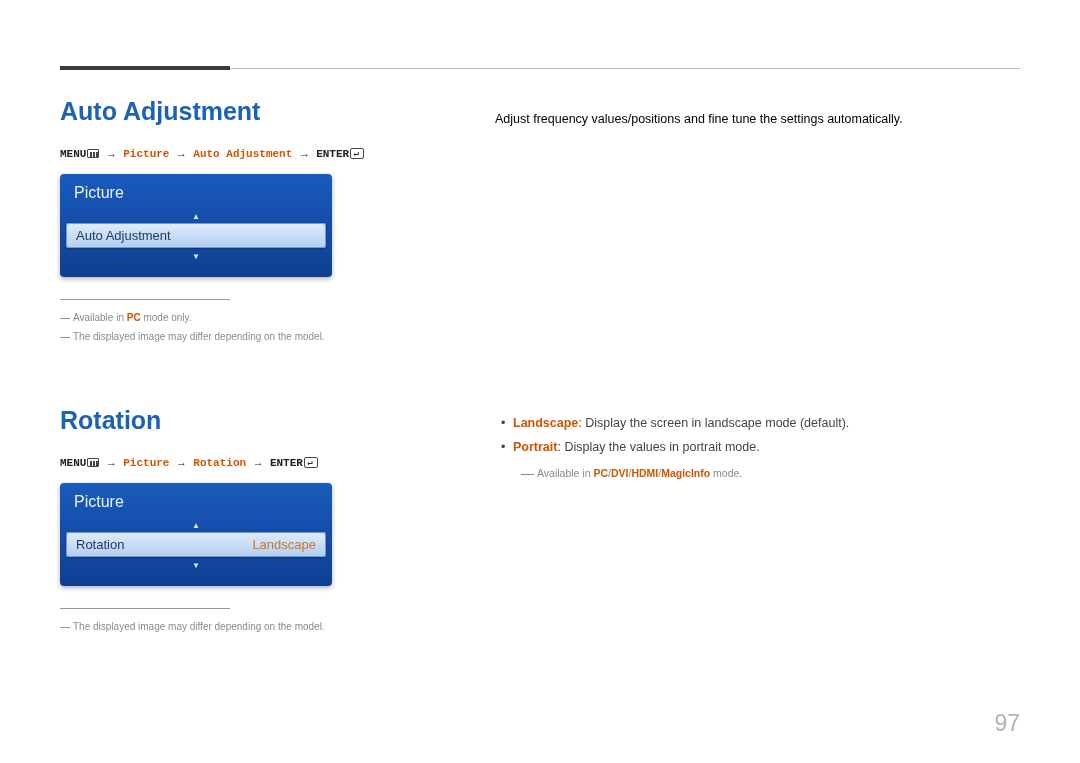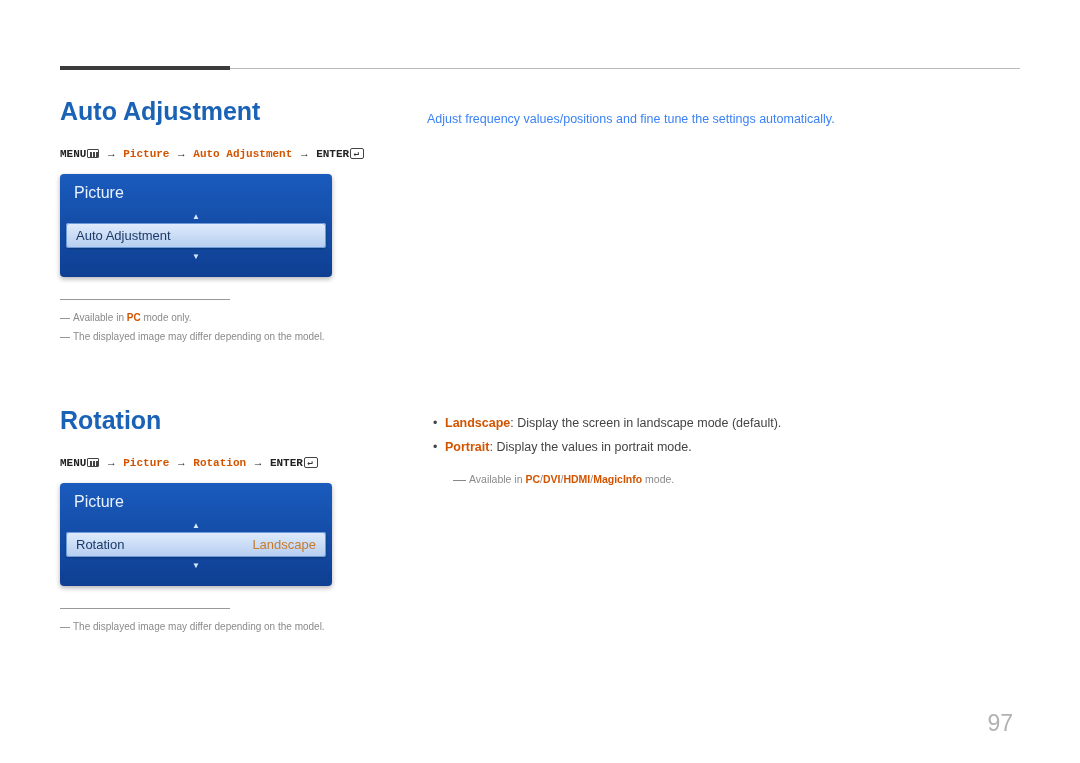--- a/index.html
+++ b/index.html
@@ -120,21 +120,21 @@
   .footnote {
     font-size: 10px;
     color: #8a8a8a;
     line-height: 1.9;
   }
   .footnote .dash { color:#777; margin-right:3px; }
   .footnote .mode { color:#d35400; font-weight:600; }
 
   .desc {
     font-size: 12.5px;
-    color: #3b82f6;
+    color: #000000;
     margin-top: 6px;
     line-height: 1.6;
   }
   .bullets { }
   .bullets li {
     list-style: none;
     font-size: 12.5px;
     color: #444;
     padding-left: 18px;
     position: relative;
@@ -144,34 +144,34 @@
     content: "•";
     position: absolute;
     left: 6px; top: 0;
     color: #444;
   }
   .bullets .term { color:#d35400; font-weight:700; }
   .sub-note {
     font-size: 10.5px;
     color: #8a8a8a;
     padding-left: 26px;
-    margin-top: 12px;
+    margin-top: 6px;
   }
   .sub-note .dash { color:#777; margin-right:3px; font-size:13px; vertical-align:-1px; }
   .sub-note .mode { color:#d35400; font-weight:600; }
   .sub-note .sep { color:#888; }
 
   .section-block { margin-bottom: 60px; }
-  .section-row { display:flex; gap:27px; }
+  .section-row { display:flex; gap:95px; }
   .section-row .lc { width:340px; flex:0 0 340px; }
   .section-row .rc { flex:1; padding-top:6px; }
 
   .page-num {
     position: absolute;
-    right: 67px;
+    right: 60px;
     bottom: 26px;
     font-size: 23px;
     color: #b2b2b2;
     font-weight: 300;
   }
 </style>
 </head>
 <body>
 
 <div class="page">

